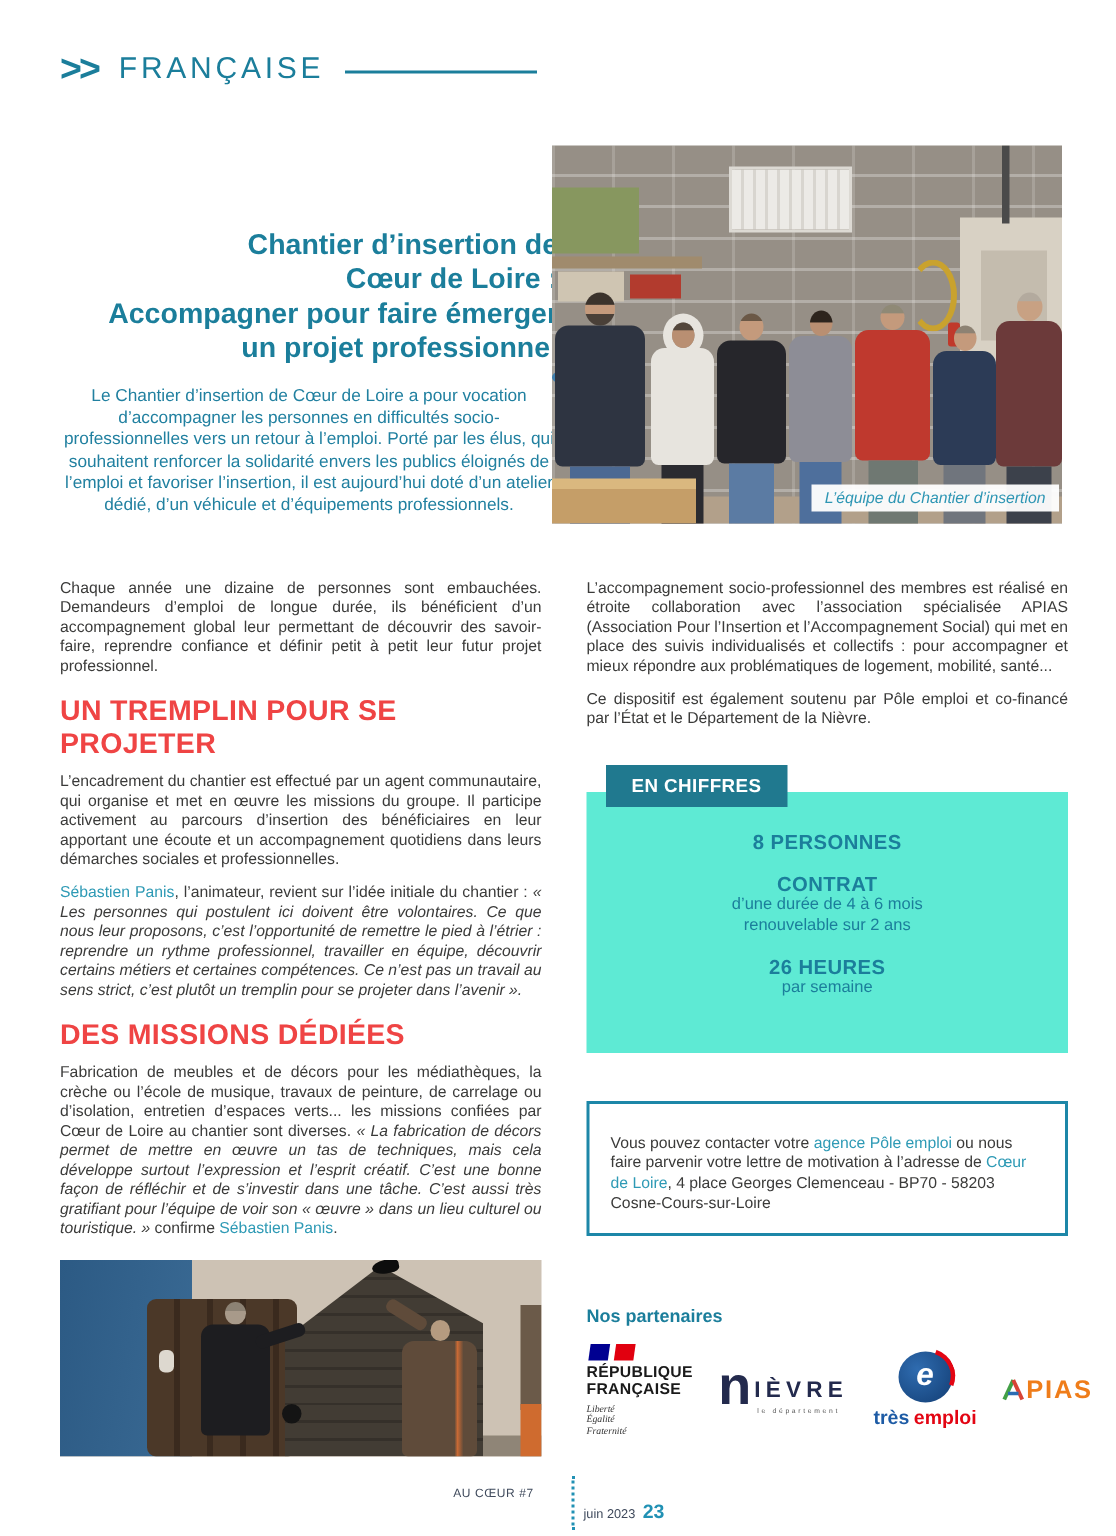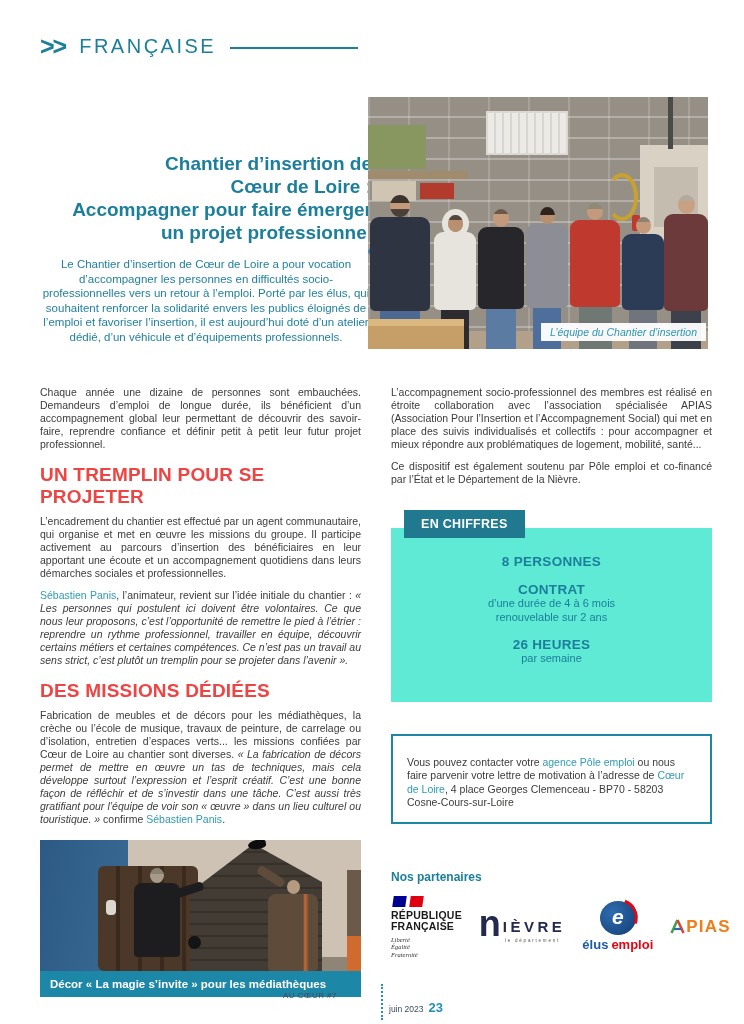--- a/index.html
+++ b/index.html
@@ -125,21 +125,21 @@
                font-size:21px; font-style:italic; text-align:center; line-height:32px;
                background:radial-gradient(circle at 35% 35%, #2f6cb0, #123d73); }
   .pe-arc { position:absolute; inset:-2px; border-radius:50%; border:3px solid transparent;
             border-right-color:#e30513; transform:rotate(-25deg); }
   .pe-text { font-size:13px; font-weight:bold; margin-top:2px; white-space:nowrap; }
   .pe-word1 { color:#1d5ba5; } .pe-word2 { color:#e30513; margin-left:3px; }
   .apias { display:flex; align-items:center; color:#ef7d1a; font-weight:bold; font-size:17px; letter-spacing:1.2px; }
   .apias svg { margin-right:1px; }
 
   
-  .footer-mag { position:absolute; top:991px; left:283px; width:92px; text-align:left; font-size:8px;
+  .footer-mag { position:absolute; top:991px; left:283px; width:92px; text-align:center; font-size:8px;
                 color:#3f4a5c; letter-spacing:.4px; }
   .footer-dots { position:absolute; top:984px; left:381px; height:36px; width:0; border-left:2px dotted #2191b4; }
   .footer-date { position:absolute; top:1000px; left:389px; font-size:8.5px; color:#3f4a5c;
                  display:flex; align-items:baseline; gap:5px; }
   .footer-page { font-size:13px; font-weight:bold; color:#2191b4; }
 </style>
 </head>
 <body>
 
 <div class="page">
@@ -234,21 +234,20 @@
         </div>
       <div class="pb-arm-c"></div>
       <div class="pb-person-r">
           <span class="ph"></span>
           <span class="pb-torso"></span>
         </div>
       <div class="pb-arm-r"></div>
       <div class="pb-edge"></div>
       <div class="pb-edge2"></div>
     </figure>
-    <div class="pb-caption">Décor « La magie s’invite » pour les médiathèques</div>
   </div>
 
   <div class="col-right">
     <p class="body-p">L’accompagnement socio-professionnel des membres est réalisé en étroite collaboration avec l’association spécialisée APIAS (Association Pour l’Insertion et l’Accompagnement Social) qui met en place des suivis individualisés et collectifs : pour accompagner et mieux répondre aux problématiques de logement, mobilité, santé...</p>
     <p class="body-p">Ce dispositif est également soutenu par Pôle emploi et co-financé par l’État et le Département de la Nièvre.</p>
 
     <div class="chiffres">
       <div class="chiffres-tab">EN CHIFFRES</div>
       <div class="chiffres-box">
         <div class="stat">
@@ -293,21 +292,21 @@
         <div class="nievre">
           <div class="nievre-main">
             <span class="nievre-n">n</span>
             <span class="nievre-rest">IÈVRE</span>
           </div>
           <div class="nievre-sub">le département</div>
         </div>
 
         <div class="pole">
           <div class="pe-circle"><span class="pe-arc"></span><span>e</span></div>
-          <div class="pe-text"><span class="pe-word1">élus</span><span class="pe-word2">emploi</span></div>
+          <div class="pe-text"><span class="pe-word1">très</span><span class="pe-word2">emploi</span></div>
         </div>
 
         <div class="apias">
           <svg width="15" height="15" viewBox="0 0 15 15">
             <path d="M1.5 14 L7.5 1" stroke="#43a047" stroke-width="2.6" fill="none"></path>
             <path d="M7.5 1 L13.5 14" stroke="#d84336" stroke-width="2.6" fill="none"></path>
             <path d="M4 10 L11 10" stroke="#2b6cb3" stroke-width="2.2" fill="none"></path>
           </svg>
           <span>PIAS</span>
         </div>

